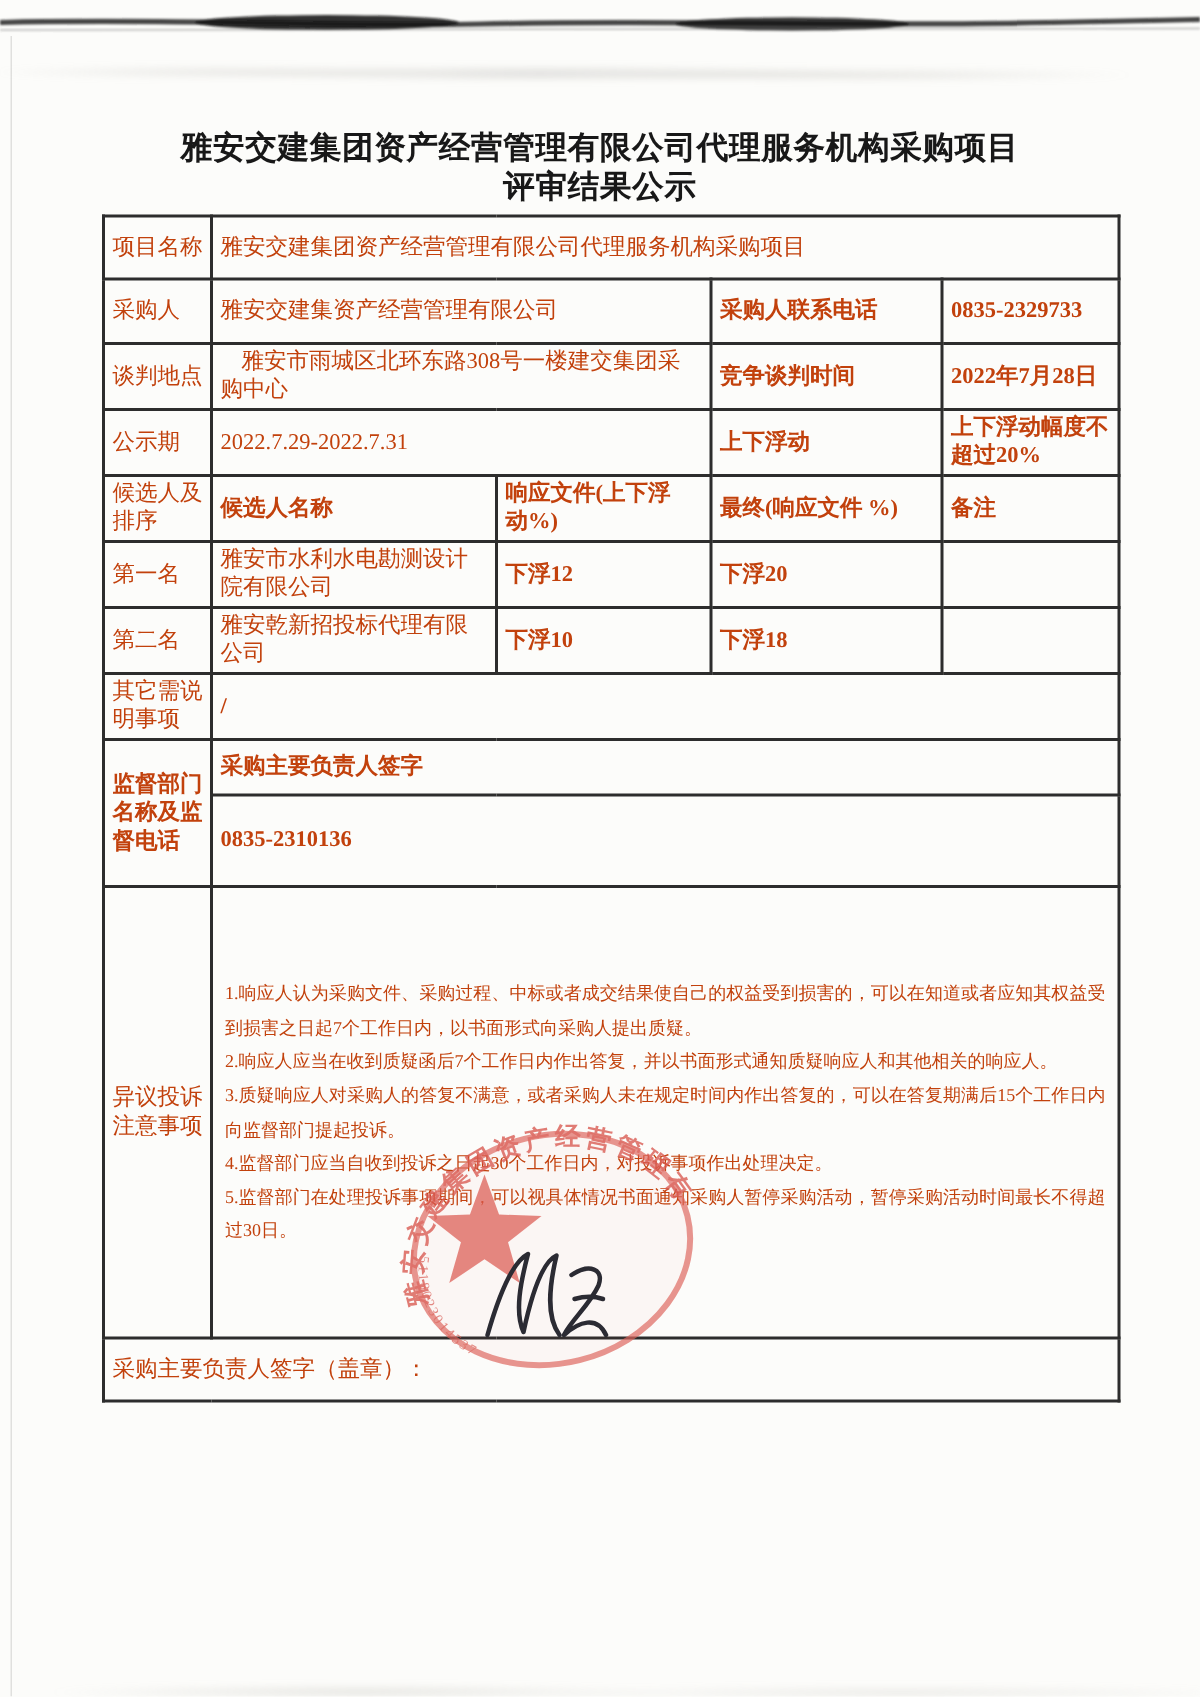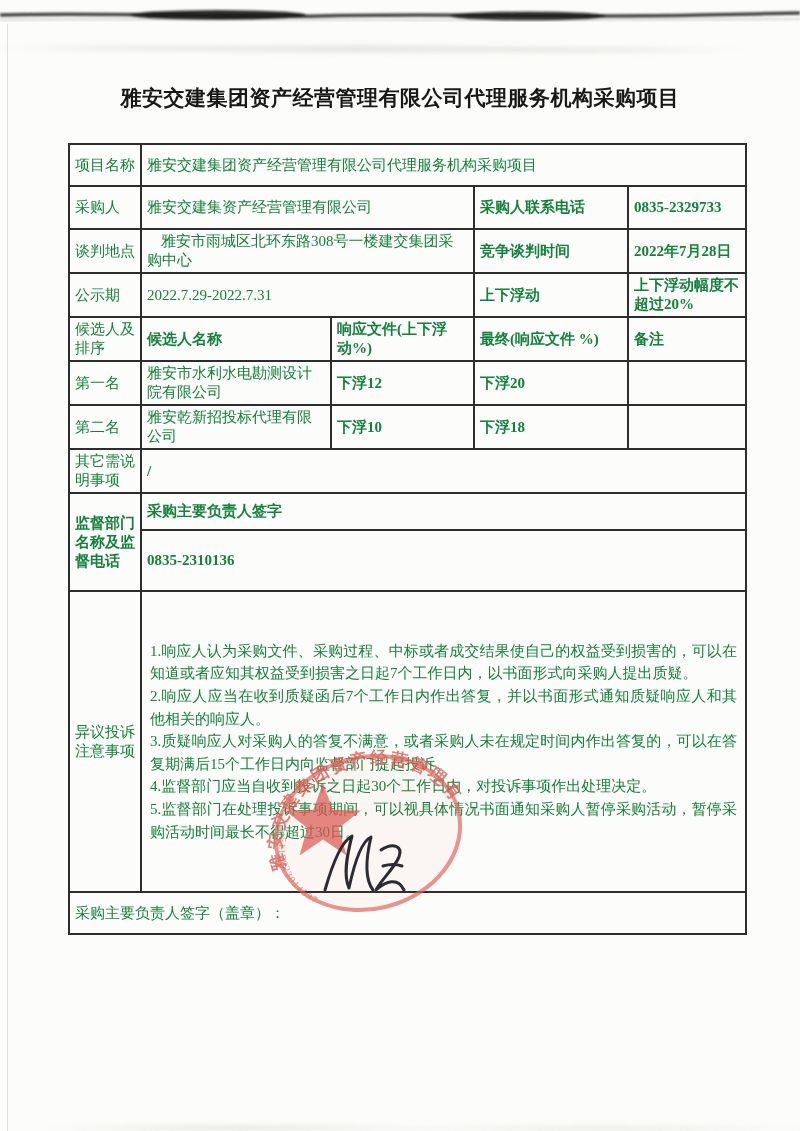--- a/index.html
+++ b/index.html
@@ -31,33 +31,33 @@
 
   .doc-title {
     position:absolute; top:85px; left:0; width:800px; text-align:center;
     font-size:21px; font-weight:bold; line-height:26px; letter-spacing:0.5px;
     color:#181818; z-index:2;
   }
 
   table.main {
     position:absolute; left:68px; top:143px; width:677px;
     border-collapse:collapse; table-layout:fixed;
-    font-size:15px; color:#15803d; z-index:2;
+    font-size:15px; color:#c2410c; z-index:2;
   }
   table.main td {
     border:2px solid #2d2d2d; padding:2px 5px; vertical-align:middle;
     line-height:19px; overflow:hidden;
   }
   td.c { text-align:left;font-weight:bold; }
   td.l { text-align:left; }
   .indent1 { text-indent:14px; }
   .hdr { line-height:18px; }
 
   .complaint-list p {
-    margin:0; text-align:justify; line-height:22.6px; font-size:15px;
+    margin:0; text-align:justify; line-height:22.6px; font-size:12px;
   }
   .complaint-cell { padding:6px 8px 6px 8px !important; }
 
   .stamp-wrap { position:absolute; left:263px; top:738px; width:244px; height:192px; z-index:6; pointer-events:none; }
   .sig-row { height:42px; }
 </style>
 </head>
 <body>
 
 <svg class="scan-top" viewBox="0 0 800 34">
@@ -72,20 +72,21 @@
         <feGaussianBlur stdDeviation="0.8"></feGaussianBlur>
       </filter>
     </defs>
 </svg>
 <div class="scan-smudge"></div>
 <div class="scan-left"></div>
 <div class="scan-bottom"></div>
 
 <div class="doc-title">
   <div>雅安交建集团资产经营管理有限公司代理服务机构采购项目</div>
+  <div>评审结果公示</div>
 </div>
 
 <table class="main">
   <colgroup>
     <col style="width:72px">
       <col style="width:190px">
       <col style="width:143px">
     <col style="width:154px">
       <col style="width:118px">
   </colgroup>

